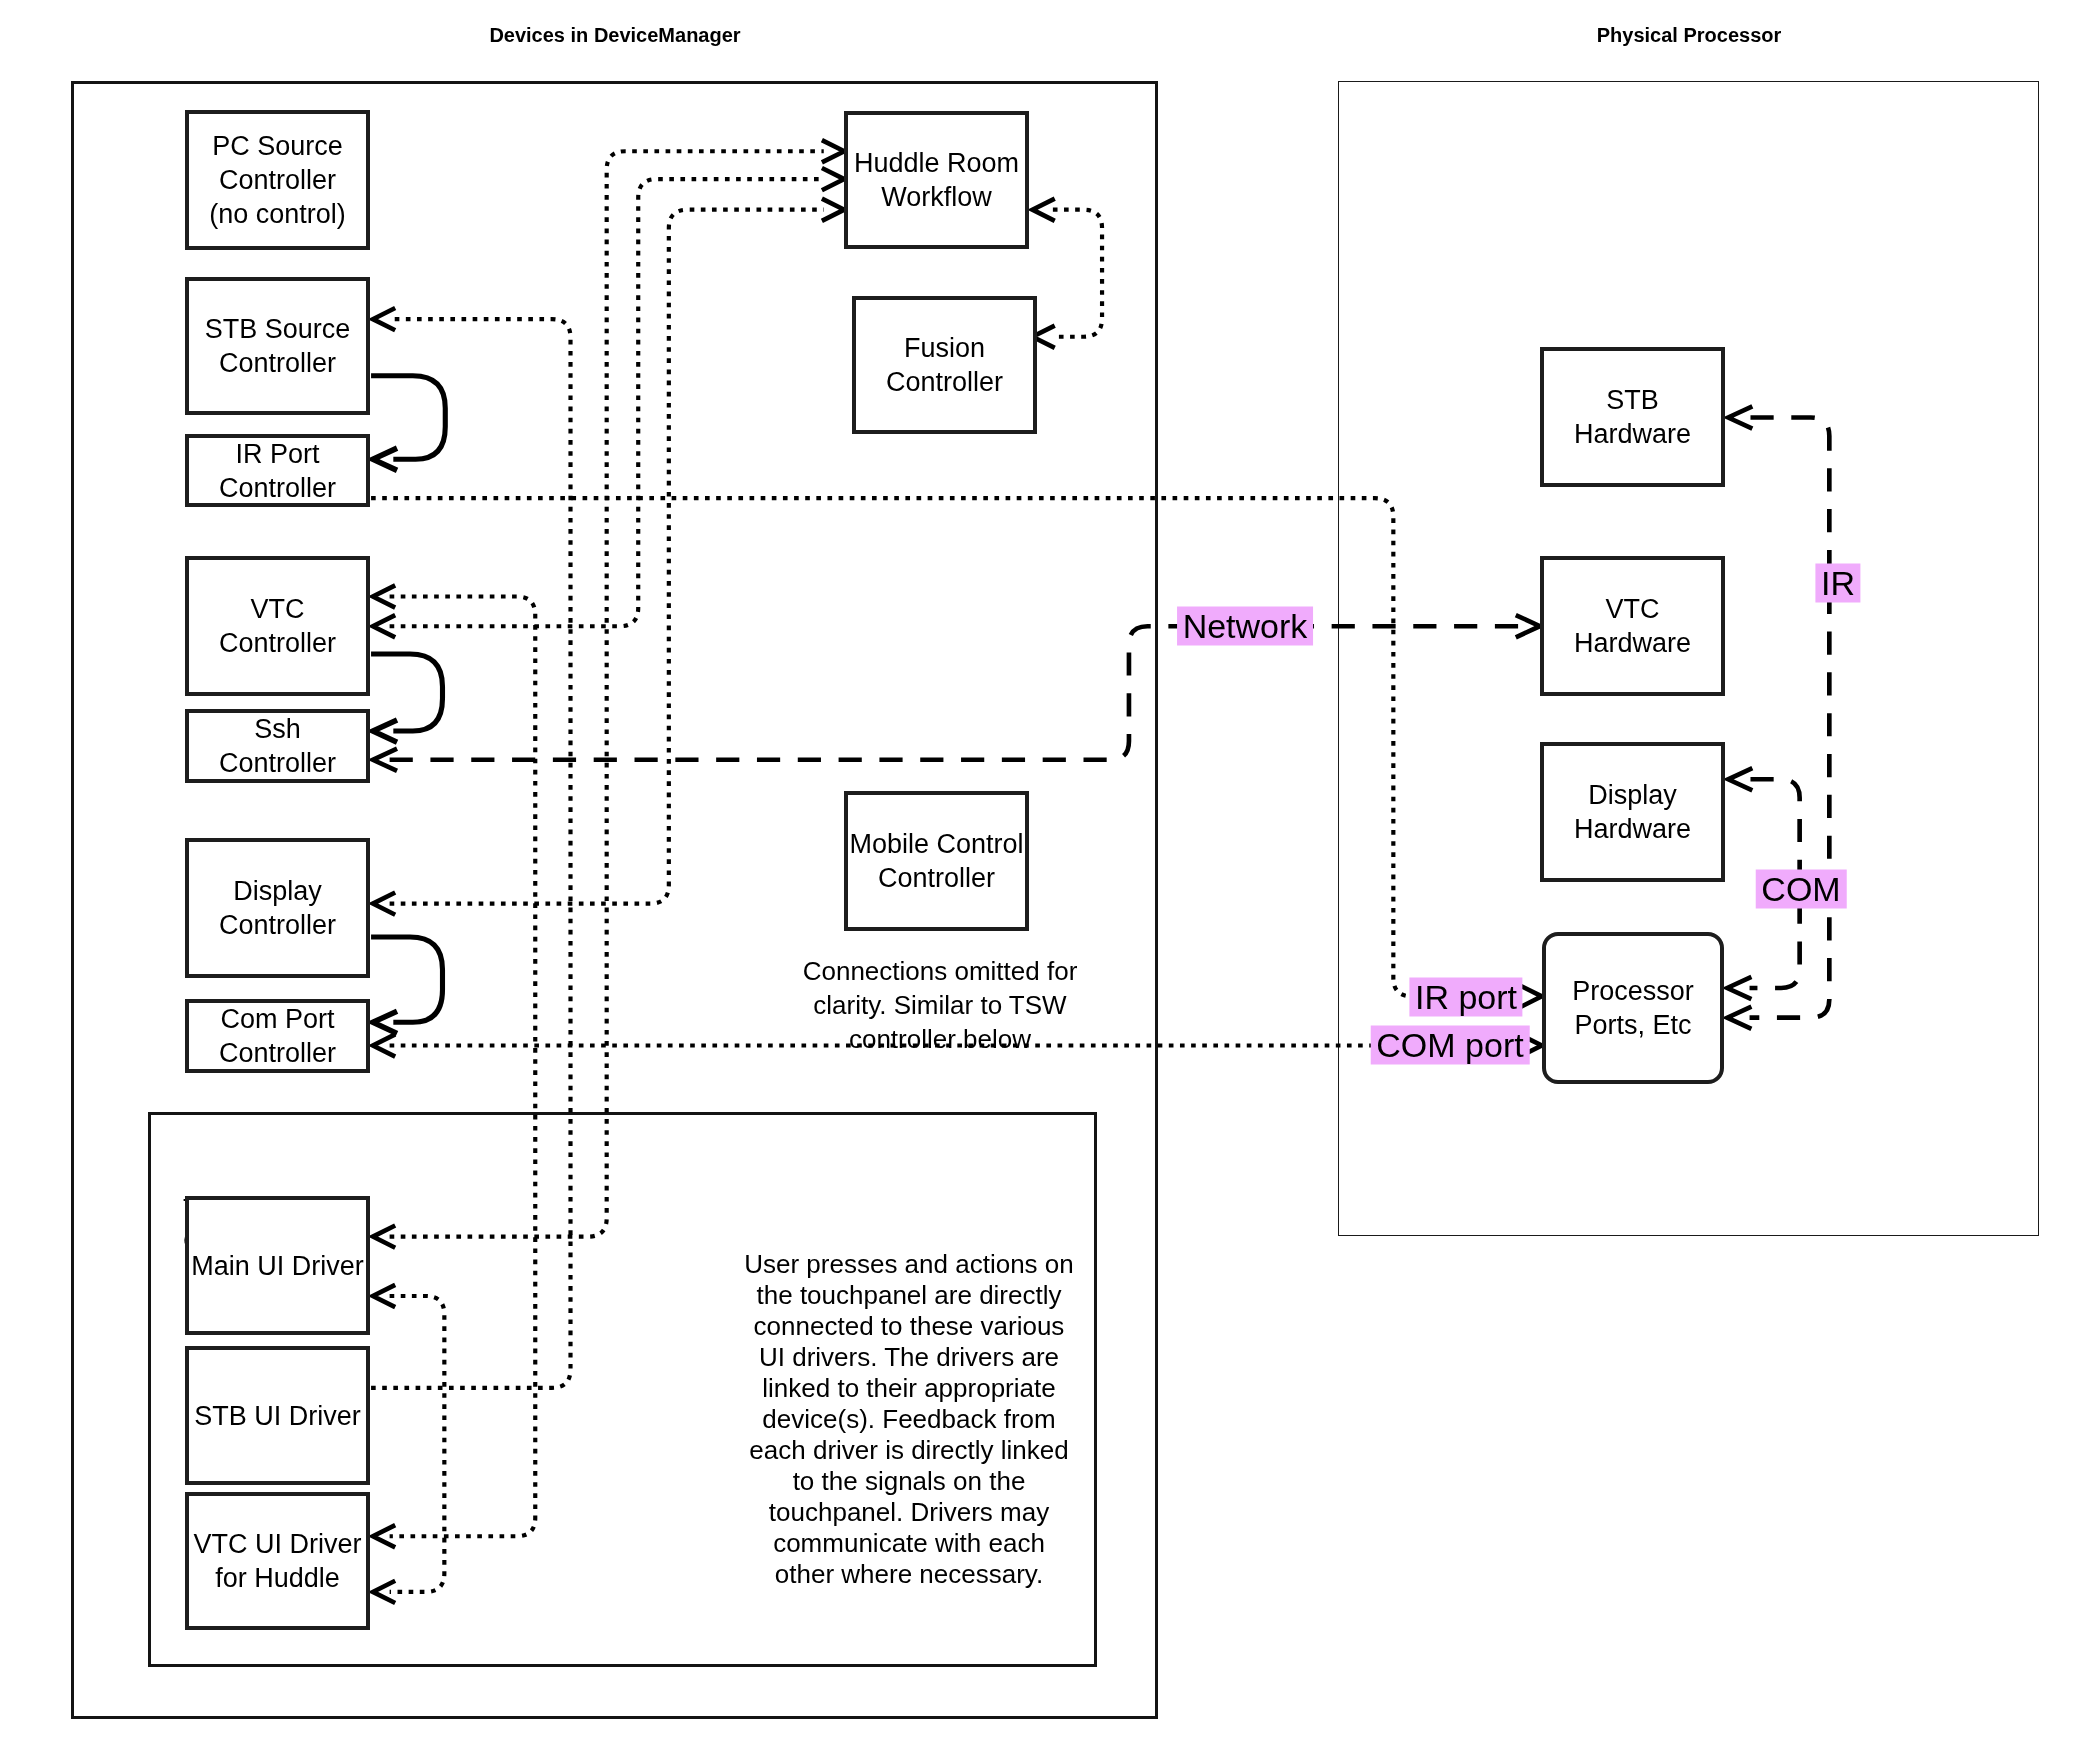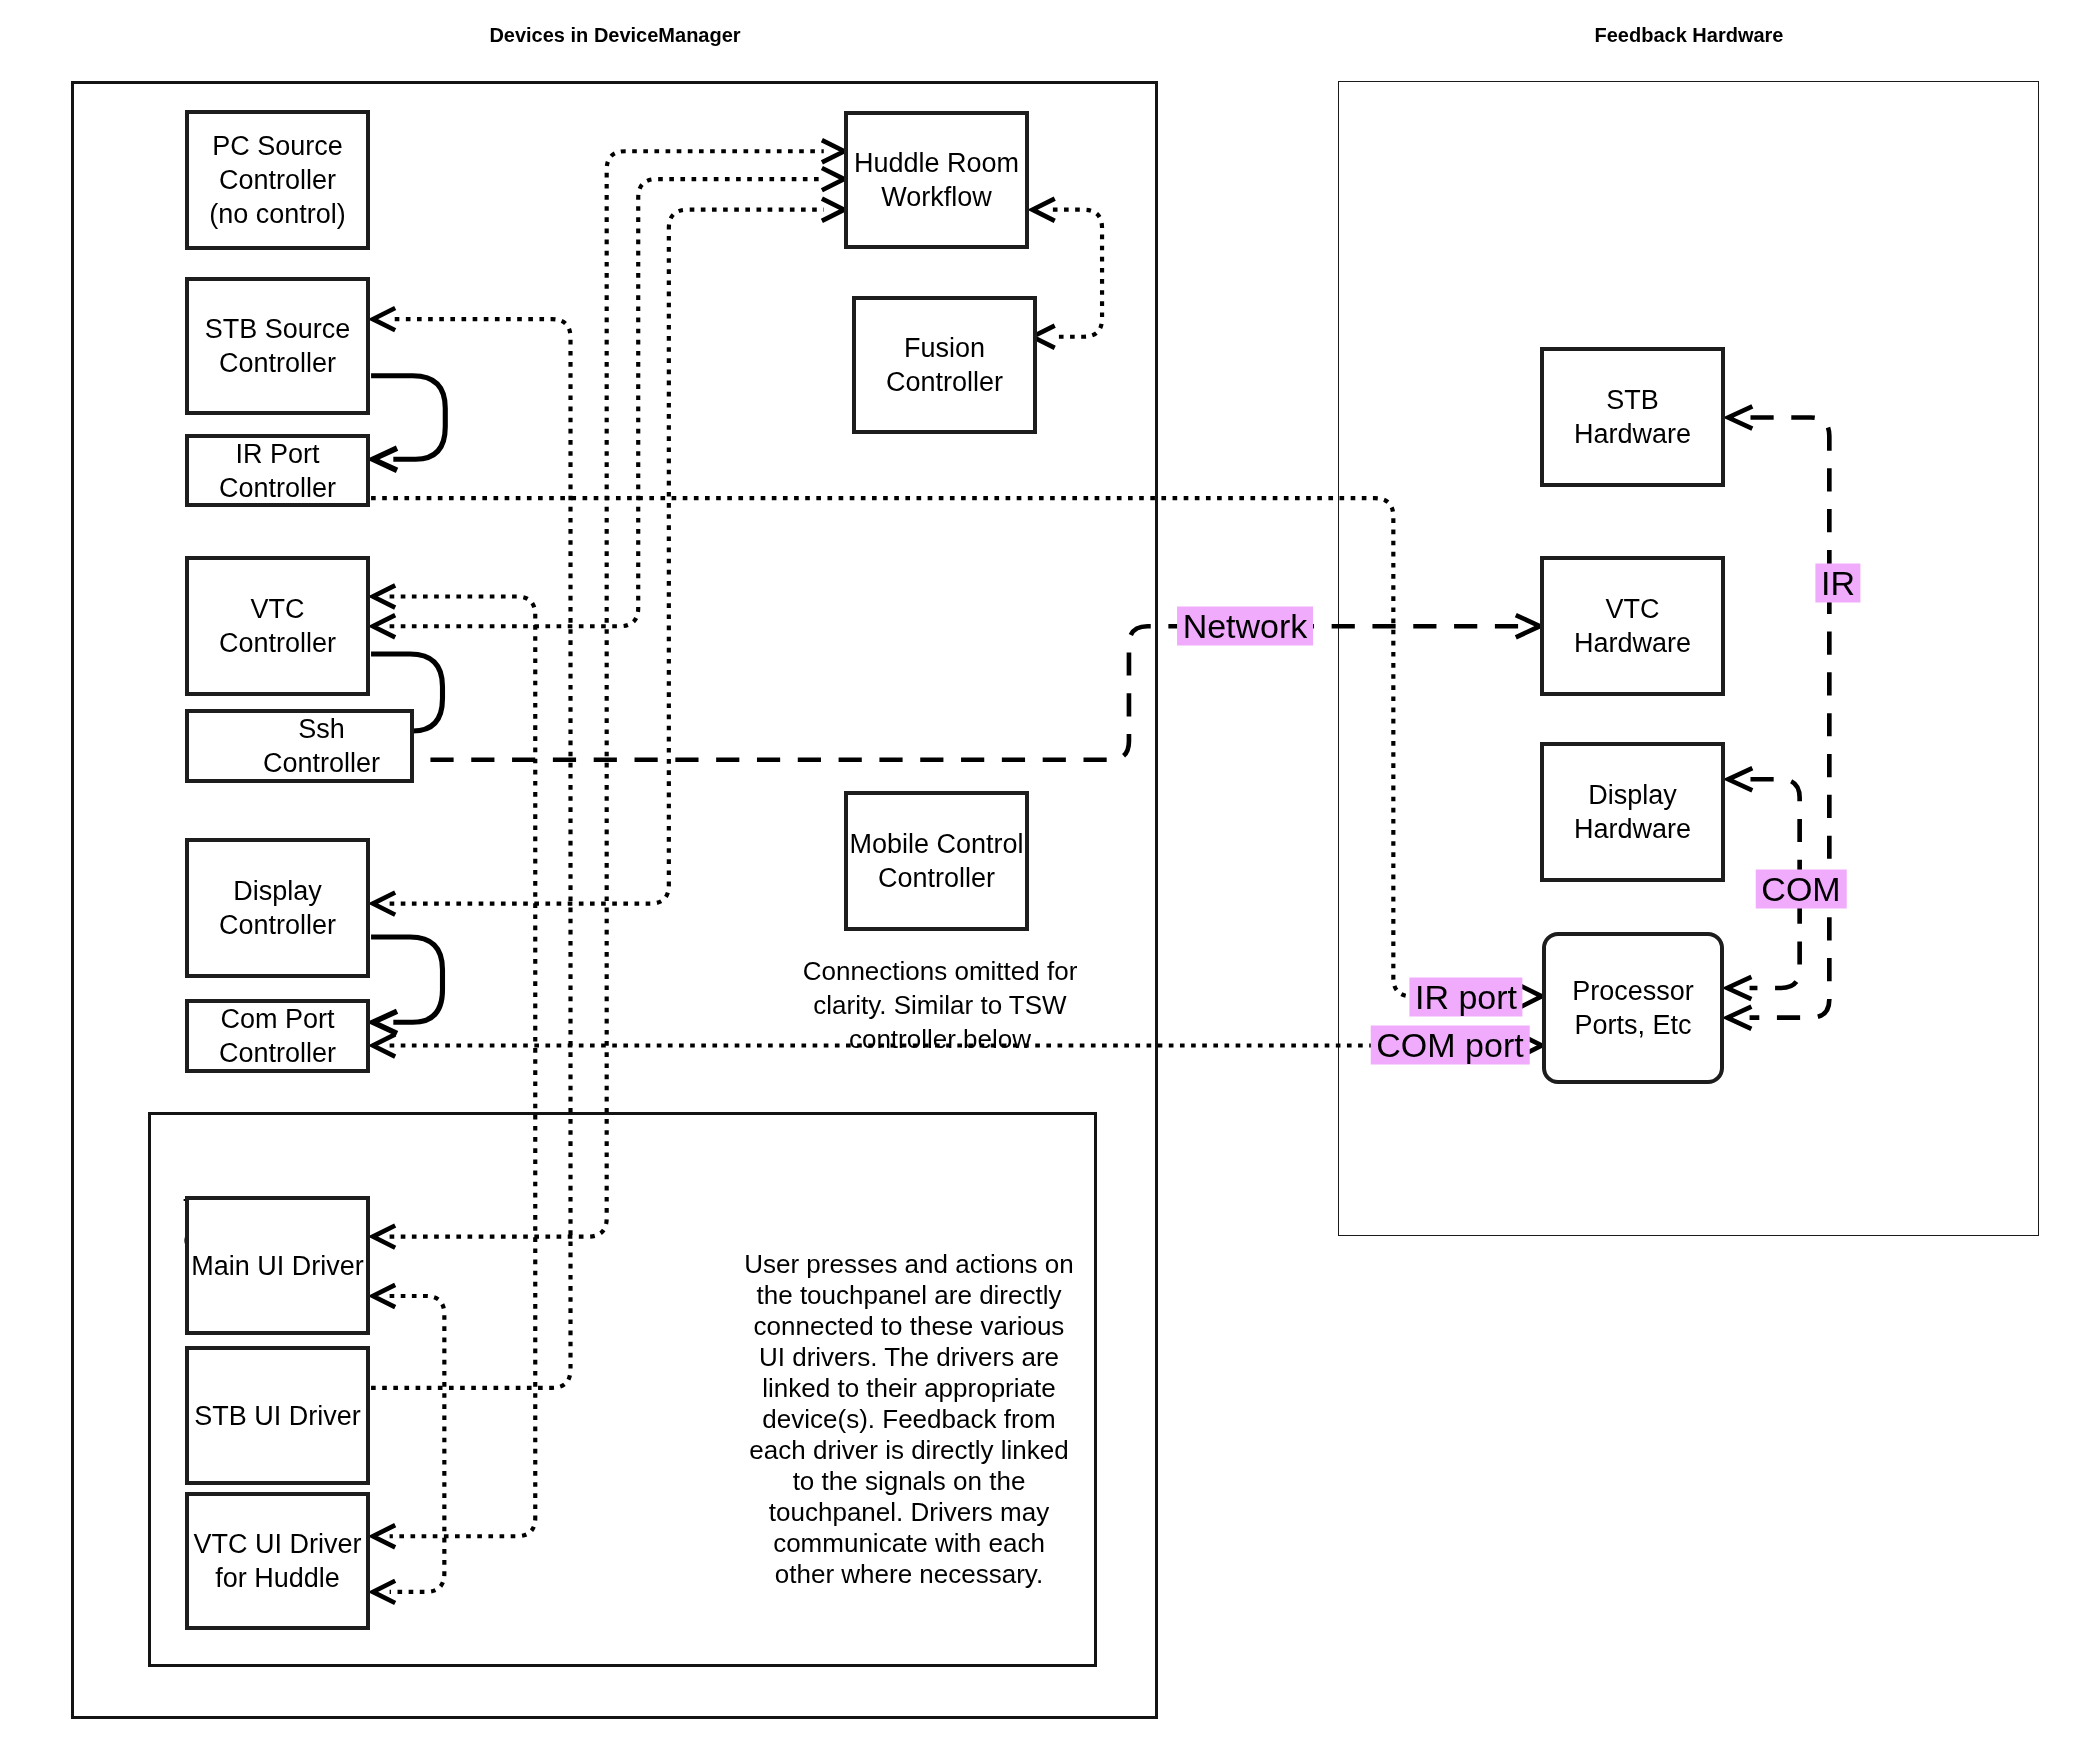--- a/index.html
+++ b/index.html
@@ -41,21 +41,21 @@
   .thick{fill:none;stroke:#000;stroke-width:5.5;}
   .ah   {fill:none;stroke:#000;stroke-width:5;stroke-linejoin:miter;}
   .ah-thick{stroke-width:6;}
 </style>
 </head>
 <body>
 
 <div id="page">
 
   <div class="title" style="left:615px;top:24px;">Devices in DeviceManager</div>
-  <div class="title" style="left:1689px;top:24px;">Feedback Hardware</div>
+  <div class="title" style="left:1689px;top:24px;">Physical Processor</div>
 
   <div class="container c-thick" style="left:71px;top:81px;width:1081px;height:1632px;"></div>
   <div class="container c-thin" style="left:1338px;top:81px;width:699px;height:1153px;"></div>
   <div class="container c-thick" style="left:148px;top:1112px;width:943px;height:549px;"></div>
 
   <svg id="wires" width="2090" height="1758" viewBox="0 0 2253 1895">
 
     <path class="dot" d="M 420 643 H 557 Q 577 643 577 663 V 1636 Q 577 1656 557 1656 H 420"></path>
     <path class="dot" d="M 400 1496 H 595 Q 615 1496 615 1476 V 364 Q 615 344 595 344 H 420"></path>
     <path class="dot" d="M 420 1333 H 634 Q 654 1333 654 1313 V 183 Q 654 163 674 163 H 888"></path>
@@ -108,21 +108,21 @@
 
   <div class="box" style="left:185px;top:110px;width:177px;height:132px;">PC Source
 Controller
 (no control)</div>
   <div class="box" style="left:185px;top:277px;width:177px;height:130px;">STB Source
 Controller</div>
   <div class="box" style="left:185px;top:434px;width:177px;height:65px;">IR Port
 Controller</div>
   <div class="box" style="left:185px;top:556px;width:177px;height:132px;">VTC
 Controller</div>
-  <div class="box" style="left:185px;top:709px;width:177px;height:66px;padding-left:44px;">Ssh
+  <div class="box" style="left:185px;top:709px;width:177px;height:66px;">Ssh
 Controller</div>
   <div class="box" style="left:185px;top:838px;width:177px;height:132px;">Display
 Controller</div>
   <div class="box" style="left:185px;top:999px;width:177px;height:66px;">Com Port
 Controller</div>
 
   <div class="box" style="left:844px;top:111px;width:177px;height:130px;">Huddle Room
 Workflow</div>
   <div class="box" style="left:844px;top:296px;width:177px;height:130px;margin-left:8px;">Fusion
 Controller</div>

